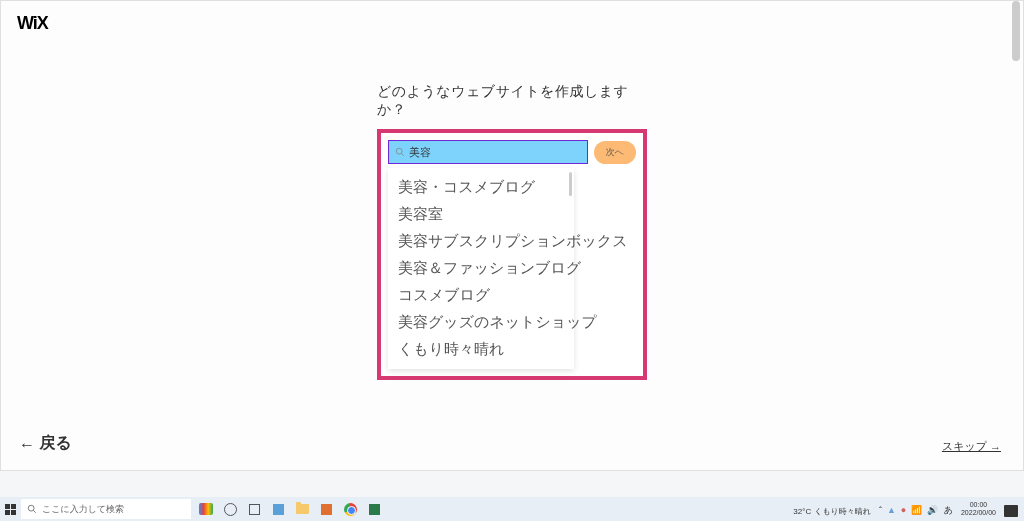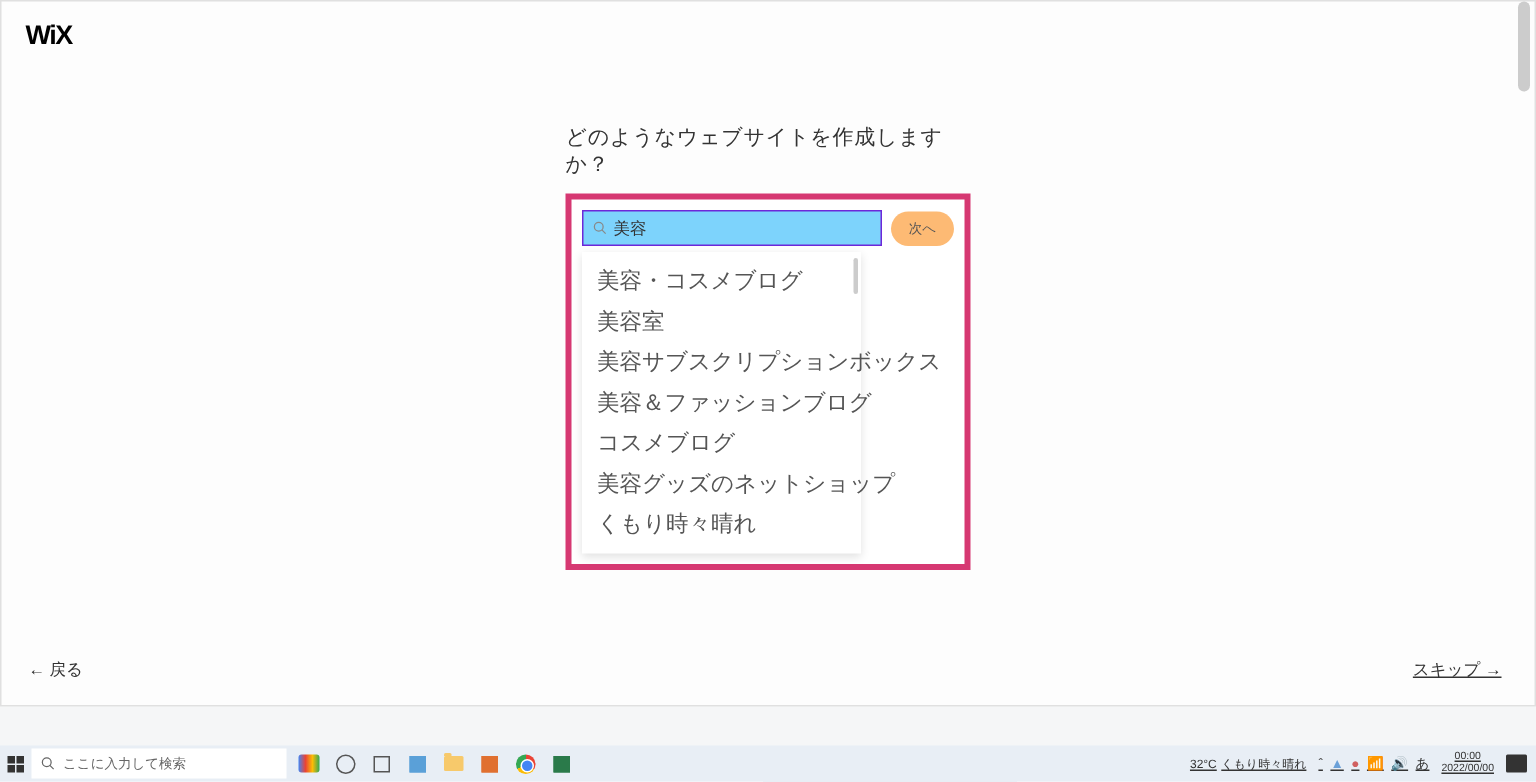--- a/index.html
+++ b/index.html
@@ -1,21 +1,21 @@
 <!DOCTYPE html>
 <html><head>
 <meta charset="utf-8">
 <style>
 * { margin: 0; padding: 0; box-sizing: border-box; }
 body { font-family: "Helvetica Neue", Arial, "Hiragino Kaku Gothic ProN", "Meiryo", sans-serif; background: #f5f6f7; width: 1024px; height: 521px; overflow: hidden; position: relative; }
 .browser-area { width: 100%; height: 471px; background: #fdfdfd; position: relative; border: 1px solid #e0e0e0; }
 .wix-logo { position: absolute; top: 12px; left: 16px; font-weight: 900; font-size: 18px; letter-spacing: -1px; color: #000; font-family: Arial, sans-serif; }
 .scroll-area { position: absolute; top: 0; right: 3px; height: 100%; width: 8px; }
 .scroll-thumb { background: #ccc; position: absolute; top: 0; width: 8px; height: 60px; border-radius: 4px; }
-.back-link { position: absolute; bottom: 16px; left: 18px; font-size: 11px; color: #333; cursor: pointer; }
+.back-link { position: absolute; bottom: 16px; left: 18px; font-size: 16px; color: #333; cursor: pointer; font-weight: bold; }
 .skip-link { position: absolute; bottom: 16px; right: 22px; font-size: 11px; color: #333; text-decoration: underline; cursor: pointer; }
 .center-wrap { position: absolute; top: 82px; left: 50%; transform: translateX(-50%); width: 270px; }
 .headline { font-size: 14px; color: #333; margin-bottom: 10px; font-weight: 400; letter-spacing: 0.5px; }
 .highlight-box { border: 4px solid #d63872; padding: 7px; background: #fff; }
 .search-row { display: flex; align-items: center; gap: 6px; }
 .search-field { flex: 1; border: 1px solid #6d28d9; background: #7dd3fc; height: 24px; display: flex; align-items: center; padding: 0 6px; gap: 4px; }
 .search-icon-svg { width: 10px; height: 10px; flex-shrink: 0; }
 .search-text { font-size: 11px; color: #333; }
 .next-btn { background: #fdba74; color: #555; font-size: 9px; padding: 5px 12px; border-radius: 12px; border: none; cursor: pointer; }
 .dropdown { margin-top: 4px; background: #fff; box-shadow: 0 2px 6px rgba(0,0,0,0.12); padding: 6px 0; position: relative; max-width: 186px; }
@@ -23,21 +23,21 @@
 .dd-scroll { position: absolute; right: 2px; top: 4px; width: 3px; height: 24px; background: #ccc; border-radius: 2px; }
 .taskbar { position: absolute; bottom: 0; left: 0; width: 100%; height: 24px; background: #e8eef5; display: flex; align-items: center; font-size: 9px; color: #333; }
 .tb-start { width: 20px; height: 24px; display: flex; align-items: center; justify-content: center; cursor: pointer; }
 .win-icon { width: 11px; height: 11px; display: grid; grid-template-columns: 1fr 1fr; grid-template-rows: 1fr 1fr; gap: 1px; }
 .win-icon span { background: #333; }
 .tb-search { background: #fff; height: 20px; width: 170px; display: flex; align-items: center; padding: 0 6px; gap: 5px; margin-left: 1px; }
 .tb-search svg { width: 10px; height: 10px; }
 .tb-search-ph { font-size: 9px; color: #666; }
 .tb-icons { display: flex; align-items: center; gap: 10px; margin-left: 8px; }
 .tb-icon { width: 14px; height: 14px; display: flex; align-items: center; justify-content: center; cursor: pointer; }
-.tb-tray { margin-left: auto; display: flex; align-items: center; gap: 8px; padding-right: 6px; text-decoration: underline; }
+.tb-tray { margin-left: auto; display: flex; align-items: flex-end; gap: 8px; padding-right: 6px; }
 .tb-weather { font-size: 8px; color: #333; display: flex; align-items: center; gap: 3px; }
 .tb-sys { display: flex; gap: 5px; align-items: center; }
 .tb-sys span { font-size: 9px; color: #333; }
 .tb-clock { font-size: 7px; line-height: 1.1; text-align: center; color: #333; }
 .tb-notif { width: 14px; height: 12px; background: #333; border-radius: 1px; }
 .circle-icon { width:13px;height:13px;border:1.3px solid #555;border-radius:50%; }
 .sq-icon { width:11px;height:11px;border:1.3px solid #555; }
 .folder-icon { width:13px;height:10px;background:#f7c96b;border-radius:1px;position:relative; }
 .folder-icon::before { content:'';position:absolute;top:-2px;left:0;width:5px;height:2px;background:#f7c96b;border-radius:1px 1px 0 0; }
 .chrome-icon { width:13px;height:13px;border-radius:50%;background:conic-gradient(#ea4335 0 120deg,#fbbc05 120deg 240deg,#34a853 240deg 360deg);position:relative; }

